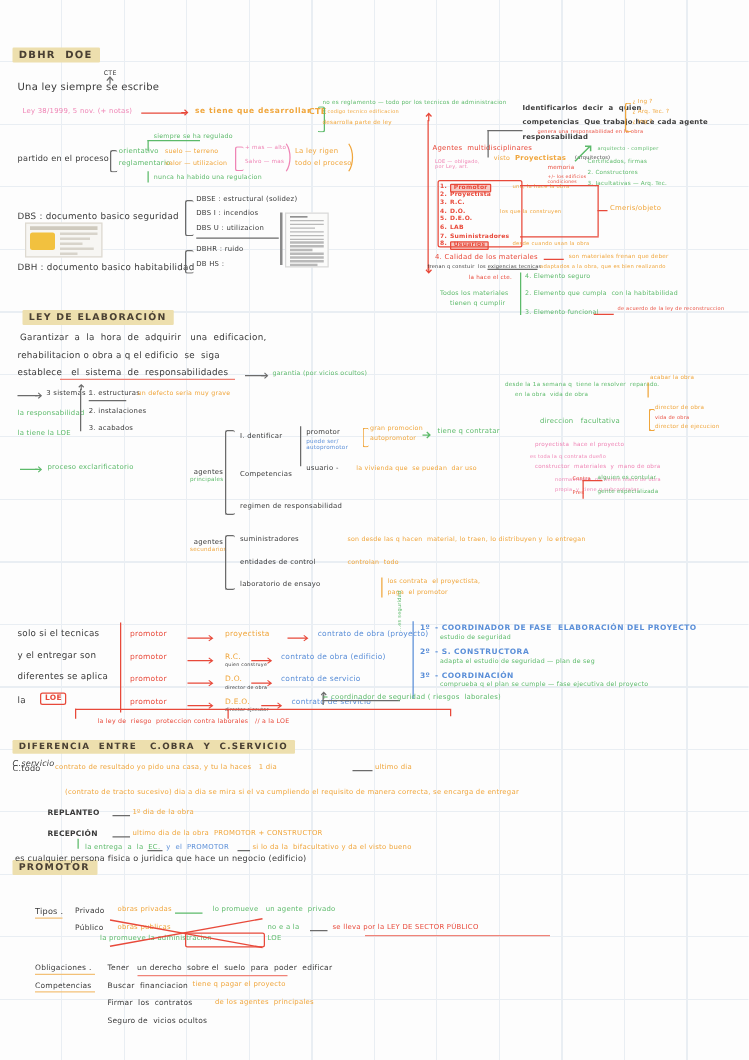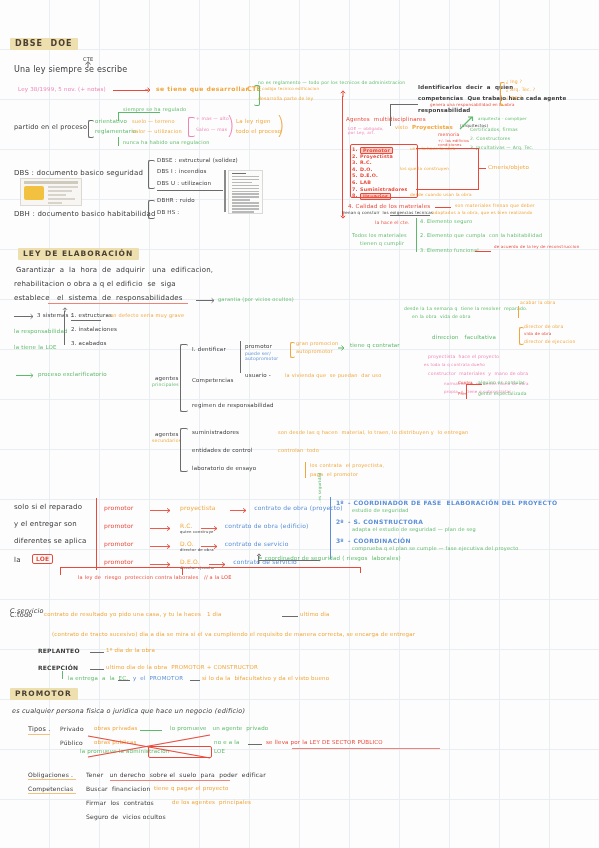--- a/index.html
+++ b/index.html
@@ -40,21 +40,21 @@
   .doc{position:absolute;background:#fbfbfa;border:1px solid #d9d9d9;overflow:hidden;}
   .doc i{display:block;height:1.4px;background:#b9b9b9;margin:1.6px 3px;}
   .doc .dark{background:#6f6f6f;}
   svg{position:absolute;overflow:visible;}
 </style>
 </head>
 <body>
 
 <div id="page">
 
-  <div class="t hl" style="left:10px;top:38px;font-size:8px;font-weight:700;">DBSE  DOE</div>
+  <div class="t hl" style="left:10px;top:38px;font-size:8px;font-weight:700;">DBHR  DOE</div>
   <div class="t blk" style="left:83px;top:57px;font-size:5px;">CTE</div>
   <svg style="left:84px;top:61px;" width="12" height="6">
       <path d="M4,6 L4,1" stroke="#6b6b6b" stroke-width="1" fill="none"></path>
       <path d="M1.5,3.5 L4,0.6 L6.5,3.5" stroke="#6b6b6b" stroke-width="1" fill="none"></path>
     </svg>
   <div class="t blk" style="left:14px;top:66px;font-size:8px;">Una ley siempre se escribe</div>
 
   <div class="t pnk" style="left:18px;top:87px;font-size:5.5px;">Ley 38/1999, 5 nov. (+ notas)</div>
   <div class="ln red" style="left:113px;top:90px;width:35px;height:1px;"></div>
   <svg style="left:145px;top:86px;" width="8" height="8">
@@ -294,21 +294,21 @@
   <div class="t pnk" style="left:428px;top:372px;font-size:4.5px;">constructor  materiales  y  mano de obra</div>
   <div class="t pnk" style="left:444px;top:382px;font-size:4px;">normalmente  no tienen mano de obra</div>
   <div class="t pnk" style="left:444px;top:390px;font-size:4px;">propia  y  tiene q subcontratar</div>
   <div class="ln red" style="left:466px;top:384px;width:1px;height:15px;"></div>
   <div class="ln red" style="left:466px;top:384px;width:16px;height:1px;"></div>
   <div class="t red" style="left:458px;top:381px;font-size:4px;">Contra</div>
   <div class="t grn" style="left:478px;top:381px;font-size:4.5px;">alguien es contular</div>
   <div class="t grn" style="left:478px;top:392px;font-size:4.5px;">gente especializada</div>
   <div class="t red" style="left:458px;top:392px;font-size:4px;">Pres</div>
 
-  <div class="t blk" style="left:14px;top:504px;font-size:7px;">solo si el reparado</div>
+  <div class="t blk" style="left:14px;top:504px;font-size:7px;">solo si el tecnicas</div>
   <div class="t blk" style="left:14px;top:521px;font-size:7px;">y el entregar son</div>
   <div class="t blk" style="left:14px;top:538px;font-size:7px;">diferentes se aplica</div>
   <div class="t blk" style="left:14px;top:557px;font-size:7px;">la</div>
   <div class="t red box-red" style="left:32px;top:554px;font-size:6px;font-weight:700;">LOE</div>
   <div class="ln red" style="left:96px;top:498px;width:1px;height:72px;"></div>
 
   <div id="loe-rows">
       <div class="t red" style="left: 104px; top: 505px; font-size: 6px;">promotor</div>
       <svg style="left:150px;top:507px;" width="26" height="7">
         <path d="M0,3.5 L20,3.5 M17,1.3 L20,3.5 L17,5.7" stroke="#e8493a" stroke-width=".9" fill="none"></path>
@@ -369,20 +369,21 @@
   <svg style="left:255px;top:553px;" width="8" height="7">
       <path d="M4,6 L4,1 M2,3 L4,0.8 L6,3" stroke="#6b6b6b" stroke-width=".9" fill="none"></path>
     </svg>
   <div class="t grn" style="left:258px;top:556px;font-size:5.5px;">= coordinador de seguridad ( riesgos  laborales)</div>
   <div class="ln red" style="left:60px;top:567px;width:1px;height:8px;"></div>
   <div class="ln red" style="left:60px;top:567px;width:300px;height:1px;"></div>
   <div class="ln red" style="left:360px;top:567px;width:1px;height:6px;"></div>
   <div class="ln red" style="left:182px;top:567px;width:1px;height:8px;"></div>
   <div class="t red" style="left:78px;top:575px;font-size:5px;">la ley de  riesgo  proteccion contra laborales   // a la LOE</div>
 
+  <div class="t hl" style="left:10px;top:592px;font-size:7px;font-weight:700;">DIFERENCIA  ENTRE   C.OBRA  Y  C.SERVICIO</div>
   <div class="t blk" style="left:10px;top:612px;font-size:6.5px;">C.todo</div>
   <div class="t org" style="left:44px;top:612px;font-size:5.5px;">contrato de resultado yo pido una casa, y tu la haces   1 dia</div>
   <div class="ln blk" style="left:282px;top:616px;width:16px;height:1px;"></div>
   <div class="t org" style="left:300px;top:612px;font-size:5.5px;">ultimo dia</div>
   <div class="t blk" style="left:10px;top:608px;font-size:6.5px;font-style:italic;">C.servicio</div>
   <div class="t org" style="left:52px;top:632px;font-size:5.5px;">(contrato de tracto sucesivo) dia a dia se mira si el va cumpliendo el requisito de manera correcta, se encarga de entregar</div>
 
   <div class="t blk" style="left:38px;top:648px;font-size:6px;font-weight:700;">REPLANTEO</div>
   <div class="ln blk" style="left:90px;top:652px;width:14px;height:1px;"></div>
   <div class="t org" style="left:106px;top:648px;font-size:5.5px;">1º dia de la obra</div>
@@ -390,21 +391,21 @@
   <div class="ln blk" style="left:90px;top:669px;width:14px;height:1px;"></div>
   <div class="t org" style="left:106px;top:665px;font-size:5.5px;">ultimo dia de la obra  PROMOTOR + CONSTRUCTOR</div>
   <div class="ln grn" style="left:62px;top:671px;width:1px;height:8px;"></div>
   <div class="t grn" style="left:68px;top:676px;font-size:5.5px;">la entrega  a  la  EC.</div>
   <div class="ln blk" style="left:118px;top:680px;width:12px;height:1px;"></div>
   <div class="t blu" style="left:133px;top:676px;font-size:5.5px;">y  el  PROMOTOR</div>
   <div class="ln blk" style="left:190px;top:680px;width:10px;height:1px;"></div>
   <div class="t org" style="left:202px;top:676px;font-size:5.5px;">si lo da la  bifacultativo y da el visto bueno</div>
 
   <div class="t hl" style="left:10px;top:688px;font-size:7.5px;font-weight:700;">PROMOTOR</div>
-  <div class="t blk" style="left:12px;top:708px;font-size:6.5px;font-style:italic;">es cualquier persona fisica o juridica que hace un negocio (edificio)</div>
+  <div class="t blk" style="left:12px;top:684px;font-size:6.5px;">es cualquier persona fisica o juridica que hace un negocio (edificio)</div>
   <div class="t blk" style="left:28px;top:726px;font-size:6.5px;font-weight:400;">Tipos .</div>
   <div class="ul-org" style="position:absolute;left:28px;top:734px;width:22px;"></div>
   <div class="t blk" style="left:60px;top:726px;font-size:6px;">Privado</div>
   <div class="t org" style="left:94px;top:726px;font-size:5.5px;">obras privadas</div>
   <div class="ln grn" style="left:140px;top:730px;width:22px;height:1px;"></div>
   <div class="t grn" style="left:170px;top:726px;font-size:5.5px;">lo promueve   un agente  privado</div>
 
   <div class="t blk" style="left:60px;top:740px;font-size:6px;">Público</div>
   <div class="t org" style="left:94px;top:740px;font-size:5.5px;">obras publicas</div>
   <div class="t grn" style="left:80px;top:749px;font-size:5.5px;">la promueve la administracion</div>

